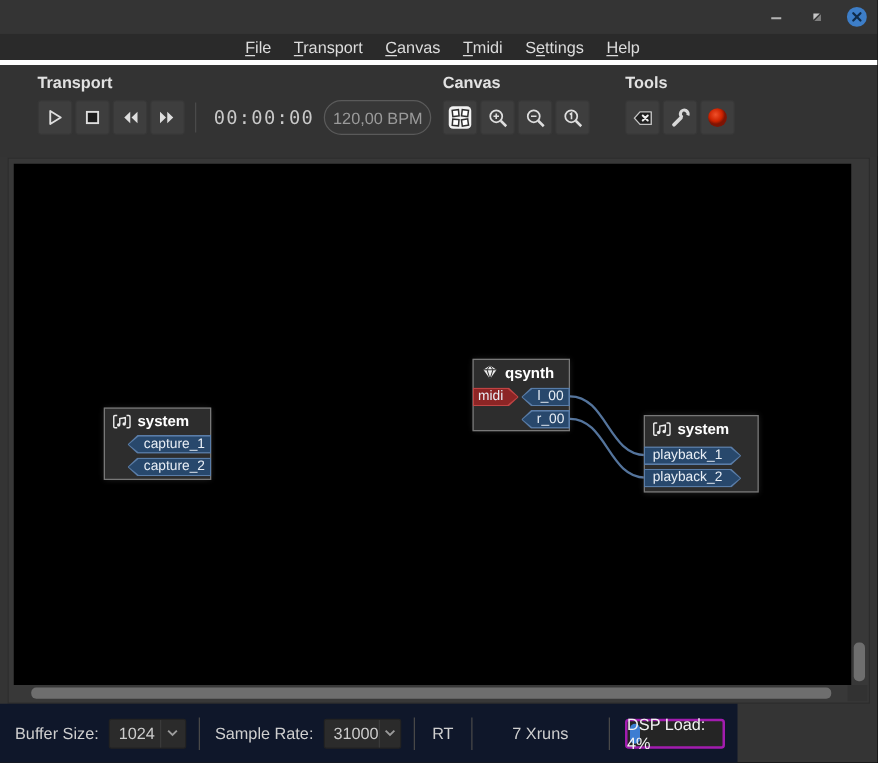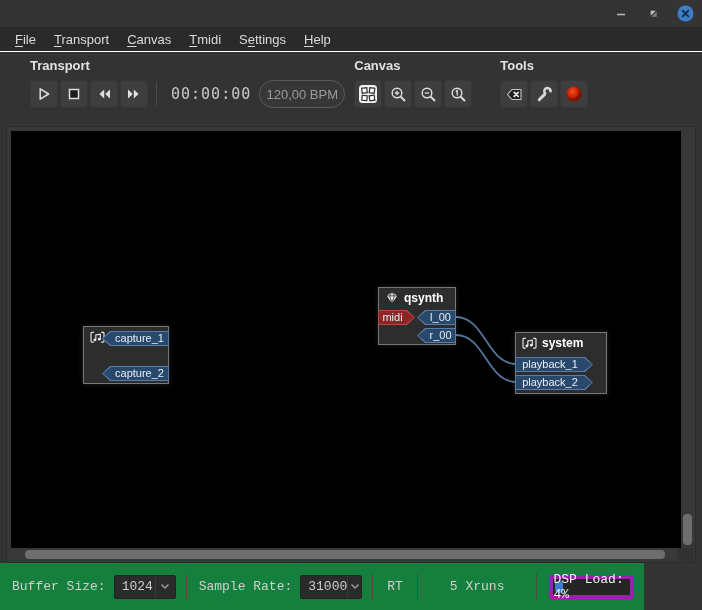--- a/index.html
+++ b/index.html
@@ -6,21 +6,21 @@
   html,body { width:702px; height:610px; overflow:hidden; }
   body { font-family:"Liberation Sans", sans-serif; background:#343434; color:#d6d6d6; font-size:13px; }
 
   
   .titlebar { height:27px; background:#343434; display:flex; align-items:center; position:relative; }
   .title { position:absolute; left:0; right:0; text-align:center; font-weight:bold; font-size:13.5px; color:#ececec; }
   .winbtns { position:absolute; right:8px; top:0; height:27px; display:flex; align-items:center; gap:14px; }
   .winbtn { width:18px; height:18px; display:flex; align-items:center; justify-content:center; cursor:default; }
 
   
-  .menubar { height:25px; background:#2a2a2a; display:flex; align-items:center; padding-left:6px; border-bottom:1px solid #ffffff; }
+  .menubar { height:25px; background:#2a2a2a; display:flex; align-items:center; padding-left:6px; border-bottom:4px solid #ffffff;justify-content:center; }
   .menuitem { padding:3px 9px; color:#dcdcdc; }
   .menuitem u { text-decoration:underline; text-underline-offset:2px; }
 
   
   .toolbar { height:73px; background:#333333; display:flex; padding:6px 0 0 30px; }
   .tb-group { display:flex; flex-direction:column; }
   .tb-label { font-weight:bold; color:#e2e2e2; margin-bottom:7px; }
   .tb-row { display:flex; align-items:center; gap:2px; }
   .tbtn { width:28px; height:28px; background:#3e3e3e; border:1px solid #373737; border-radius:3px;
           display:flex; align-items:center; justify-content:center; }
@@ -52,40 +52,40 @@
   .port .ptxt { position:absolute; inset:0; display:flex; align-items:center; justify-content:center; }
   .pl .bord, .pl .fill { clip-path:polygon(0 50%, 8px 0, 100% 0, 100% 100%, 8px 100%); }
   .pl .ptxt { padding-left:8px; }
   .pr .bord, .pr .fill { clip-path:polygon(0 0, calc(100% - 8px) 0, 100% 50%, calc(100% - 8px) 100%, 0 100%); }
   .pr .ptxt { padding-right:8px; }
 
   
   #node-sys-left  { left:72px;  top:195px; width:86px; height:58px; }
   #node-qsynth    { left:367px; top:156px; width:78px; height:58px; }
   #node-sys-right { left:504px; top:201px; width:92px; height:62px; }
-  #p-cap1 { right:-1px; top:4px; width:67px; }
+  #p-cap1 { right:-1px; top:21px; width:67px; }
   #p-cap2 { right:-1px; top:39px; width:67px; }
   #p-midi { left:-1px;  top:22px; width:37px; }
   #p-l00  { right:-1px; top:22px; width:39px; }
   #p-r00  { right:-1px; top:40px; width:39px;text-align:right; }
   #p-pb1  { left:-1px;  top:24px; width:78px; }
   #p-pb2  { left:-1px;  top:42px; width:78px; }
 
   
-  .statusbar { position:absolute; left:0; top:563px; width:644px; height:47px; background:#15803d;
-               display:flex; align-items:center; padding:0 10px;font-family:Liberation Mono, monospace; }
+  .statusbar { position:absolute; left:0; top:563px; width:590px; height:47px; background:#0f172a;
+               display:flex; align-items:center; padding:0 10px; }
   .sb-label { color:#cfcfcf; margin:0 8px 0 2px; }
   .sb-sep { width:1px; height:26px; background:#484848; margin:0 10px; }
   .dropdown { width:62px; height:24px; background:#2b2b2b; border:1px solid #222222; border-radius:2px;
               display:flex; align-items:center; }
   .dd-val { flex:1; padding-left:7px; color:#cccccc; }
   .dd-arrow { width:20px; height:100%; display:flex; align-items:center; justify-content:center; border-left:1px solid #3a3a3a; }
   .rt { color:#cfcfcf; margin:0 4px; }
   .xruns { color:#cfcfcf; margin:0 22px; }
-  .progress { position:relative; flex:1; height:24px; background:#252525; border:4px solid #a21caf; border-radius:3px; margin-left:2px; }
+  .progress { position:relative; flex:1; height:24px; background:#252525; border:2px solid #a21caf; border-radius:3px; margin-left:2px; }
   .p-chunk { position:absolute; left:2px; top:2px; bottom:2px; min-width:8px; border-radius:4px; }
   .p-label { position:absolute; inset:0; display:flex; align-items:center; justify-content:center; color:#f2f2f2; }
 </style>
 </head>
 <body>
 
 <div class="titlebar">
   <div class="winbtns">
     <div class="winbtn">
       <svg width="14" height="14" viewBox="0 0 14 14">
@@ -318,19 +318,19 @@
     <span class="dd-val">31000</span>
     <span class="dd-arrow">
       <svg width="10" height="7" viewBox="0 0 10 7">
           <path d="M1.5 1.5 L5 5 L8.5 1.5" fill="none" stroke="#9a9a9a" stroke-width="1.5"></path>
         </svg>
     </span>
   </div>
   <div class="sb-sep"></div>
   <span class="rt">RT</span>
   <div class="sb-sep"></div>
-  <span class="xruns">5 Xruns</span>
+  <span class="xruns">7 Xruns</span>
   <div class="sb-sep"></div>
   <div class="progress">
     <div class="p-chunk" id="dsp-chunk" style="width: 4%; background: rgb(61, 125, 210);"></div>
     <div class="p-label">DSP Load: 4%</div>
   </div>
 </div>
 
 </body></html>

